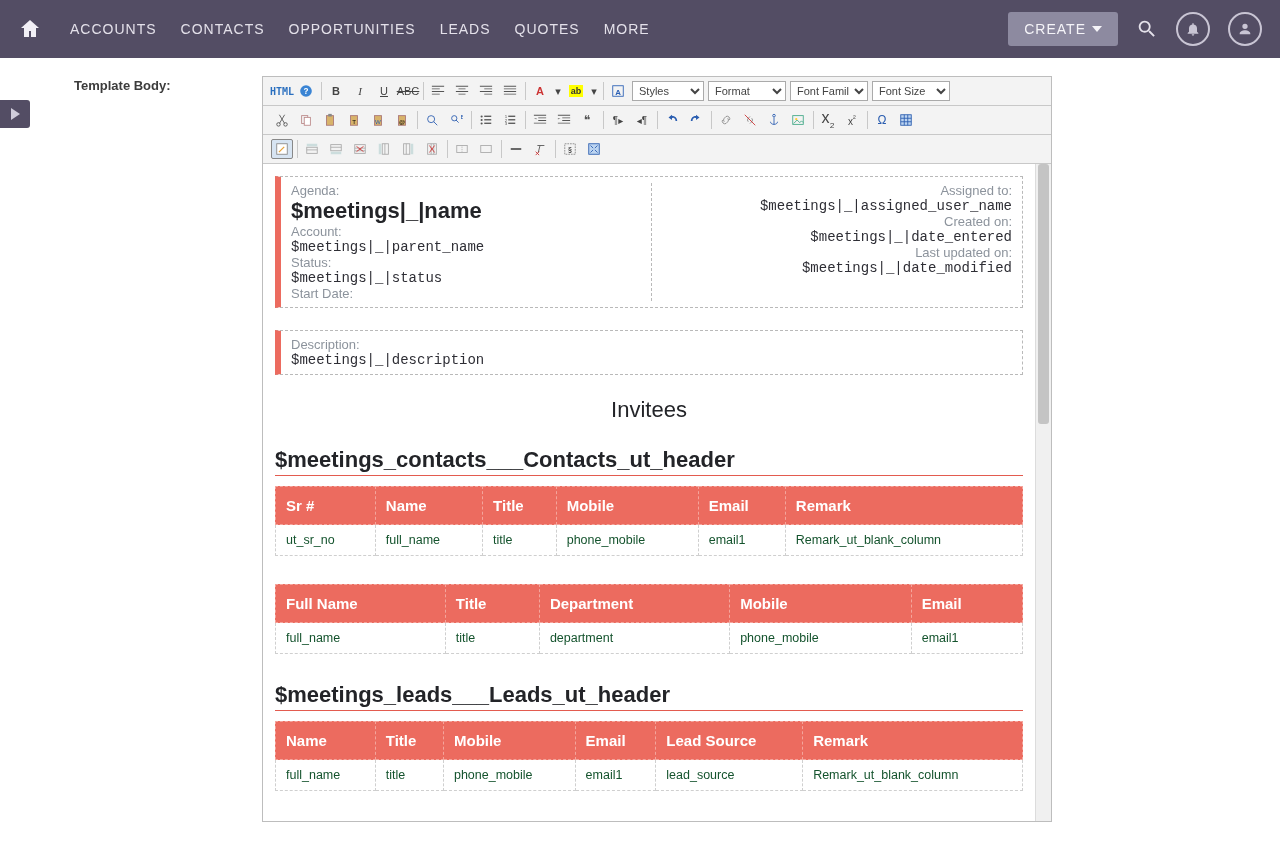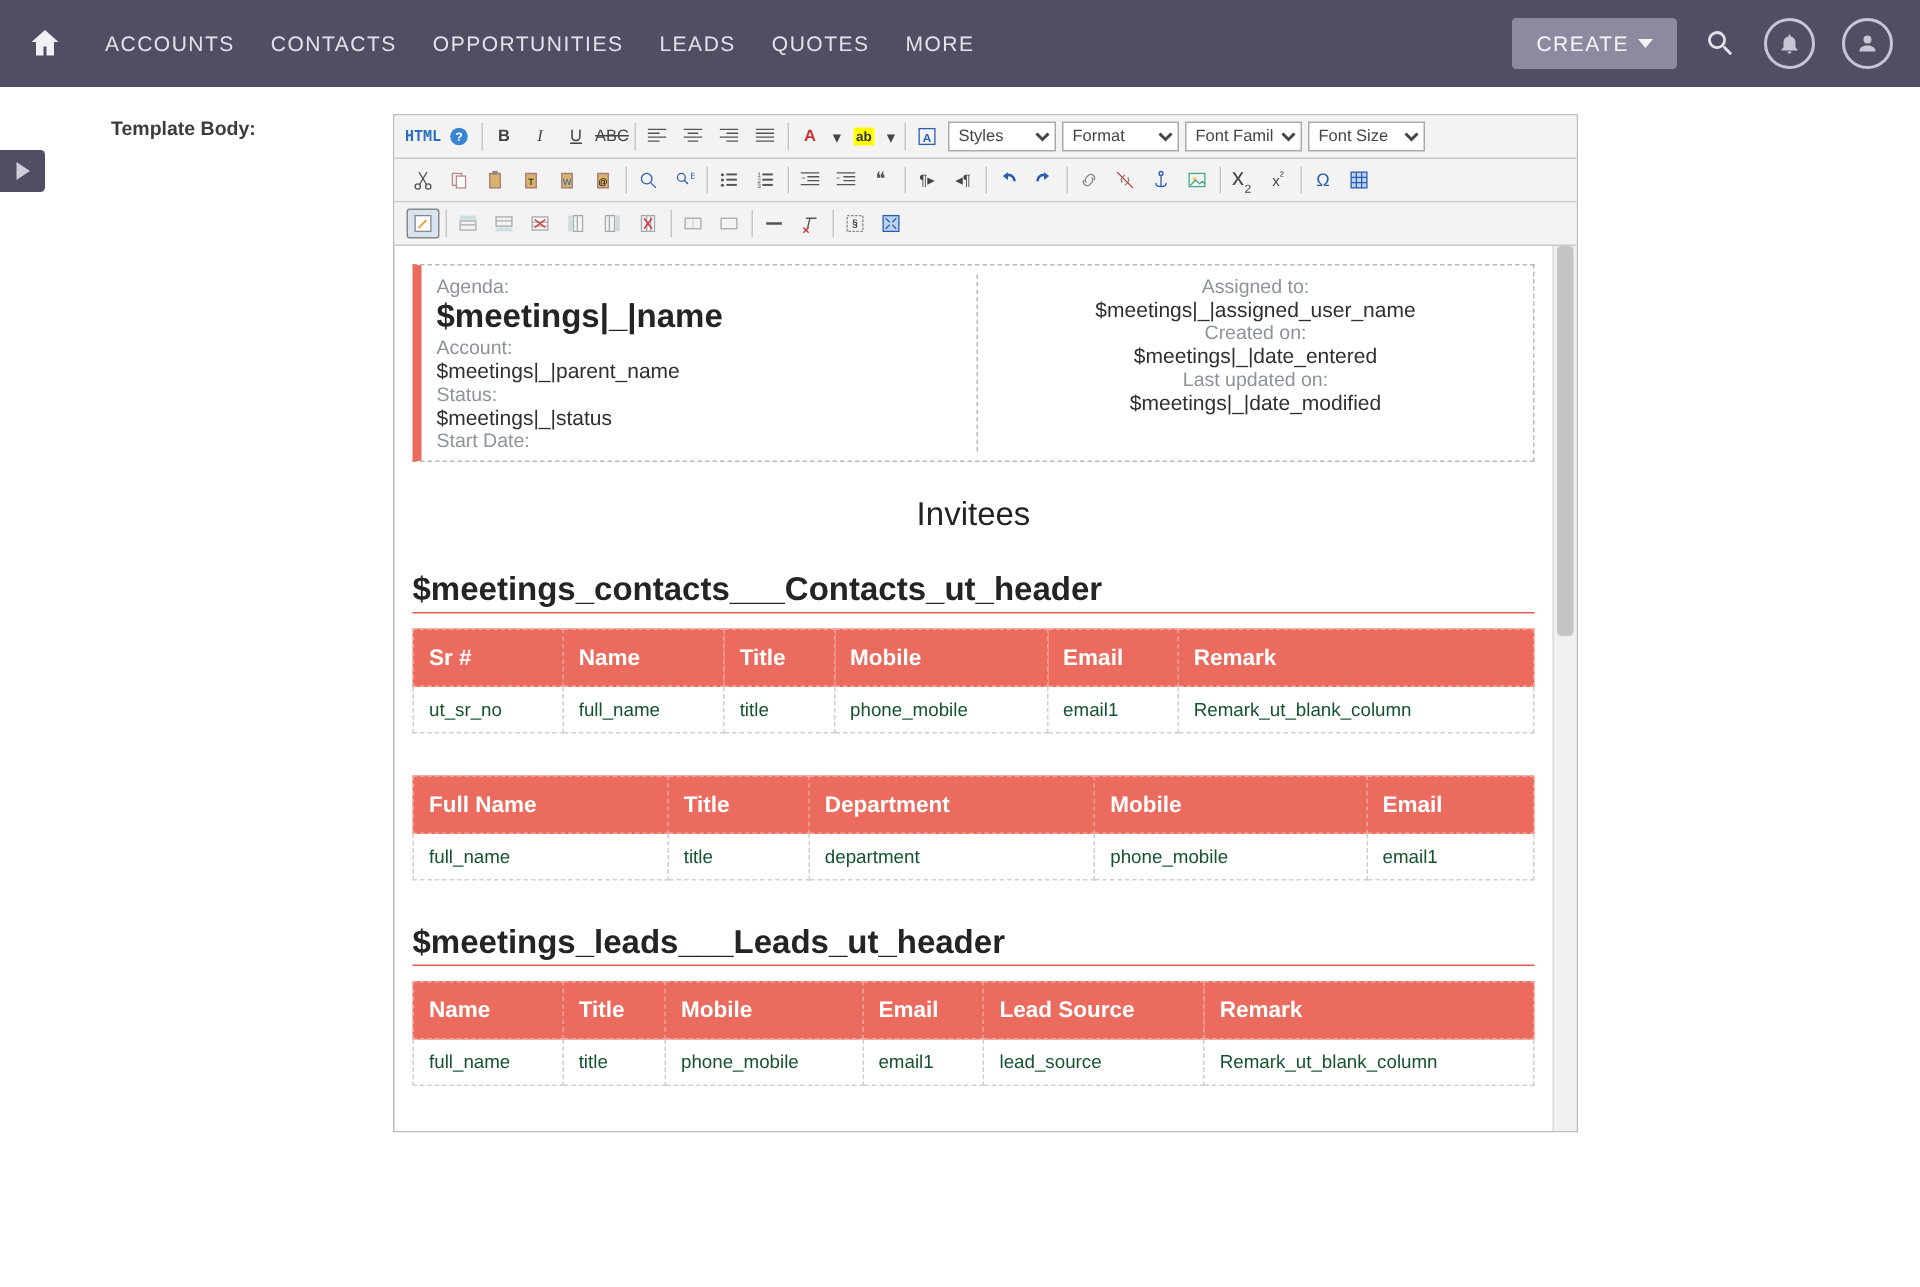--- a/index.html
+++ b/index.html
@@ -39,25 +39,25 @@
   .tsel { height:20px; font-size:11px; border:1px solid #aaa; margin:1px 2px; background:#fff; color:#444; padding:0 2px;}
 
   
   .editor-body-wrap { display:flex; }
   .editor-body { flex:1; padding:12px 12px 30px 12px; font-family: Georgia, serif; color:#2e2e35; }
   .scrollbar { width:16px; background:#f0f0f0; border-left:1px solid #dcdcdc; position:relative;}
   .scroll-thumb { position:absolute; top:0; left:2px; right:2px; height:260px; background:#c4c4c4; border-radius:3px;}
 
   .dbox { border:1px dashed #b9b9b9; border-left:6px solid #ec6b5f; padding:6px 10px; margin-bottom:22px; background:#fff;}
   .dbox .lbl { color:#8c939c; font-size:13px; font-family:Arial,sans-serif;}
-  .dbox .val { color:#2e2e35; font-size:14px; font-family:Liberation Sans, sans-serif;}
+  .dbox .val { color:#2e2e35; font-size:14px; font-family:Liberation Mono, monospace;}
   .dbox .big { font-weight:700; font-size:22px; font-family:Arial,sans-serif; color:#232428;}
   .two-col { display:flex; }
   .two-col > div { flex:1;}
-  .two-col .right { text-align:center; border-left:1px dashed #b9b9b9; padding-left:10px; margin-left:10px;}
+  .two-col .right { text-align:right; border-left:1px dashed #b9b9b9; padding-left:10px; margin-left:10px;}
   .two-col .right .lbl { display:block;}
   .two-col .right .val { display:block;}
 
   .sec-title { text-align:center; font-weight:400; font-size:22px; font-family:Arial,sans-serif; color:#232428; margin:8px 0 24px;}
   .sub-header { font-weight:700; font-size:22px; font-family:Arial,sans-serif; color:#232428; border-bottom:1px solid #e35b4f; padding-bottom:2px; margin-bottom:10px;}
 
   table.dtbl { width:100%; border-collapse:separate; border-spacing:0; margin-bottom:28px;}
   table.dtbl th { background:#ec6b5f; color:#fff; text-align:left; padding:10px 10px; font-family:Arial,sans-serif; font-size:15px; font-weight:700; border-right:1px dashed #f4a59c; border-top:1px dashed #f4a59c; border-bottom:1px dashed #f4a59c;}
   table.dtbl th:first-child { border-left:1px dashed #f4a59c;}
   table.dtbl td { padding:8px 10px; font-family:Arial,sans-serif; font-size:12.5px; color:#14532d; border-right:1px dashed #cfcfcf; border-bottom:1px dashed #cfcfcf;}
@@ -460,20 +460,24 @@
               <span class="lbl">Assigned to:</span>
               <span class="val">$meetings|_|assigned_user_name</span>
               <span class="lbl">Created on:</span>
               <span class="val">$meetings|_|date_entered</span>
               <span class="lbl">Last updated on:</span>
               <span class="val">$meetings|_|date_modified</span>
             </div>
           </div>
         </div>
 
+        <div class="dbox">
+          <div class="lbl">Description:</div>
+          <div class="val">$meetings|_|description</div>
+        </div>
 
         <div class="sec-title">Invitees</div>
 
         <div class="sub-header">$meetings_contacts___Contacts_ut_header</div>
         <table class="dtbl">
           <tbody>
               <tr>
             <th>Sr #</th>
             <th>Name</th>
             <th>Title</th>

